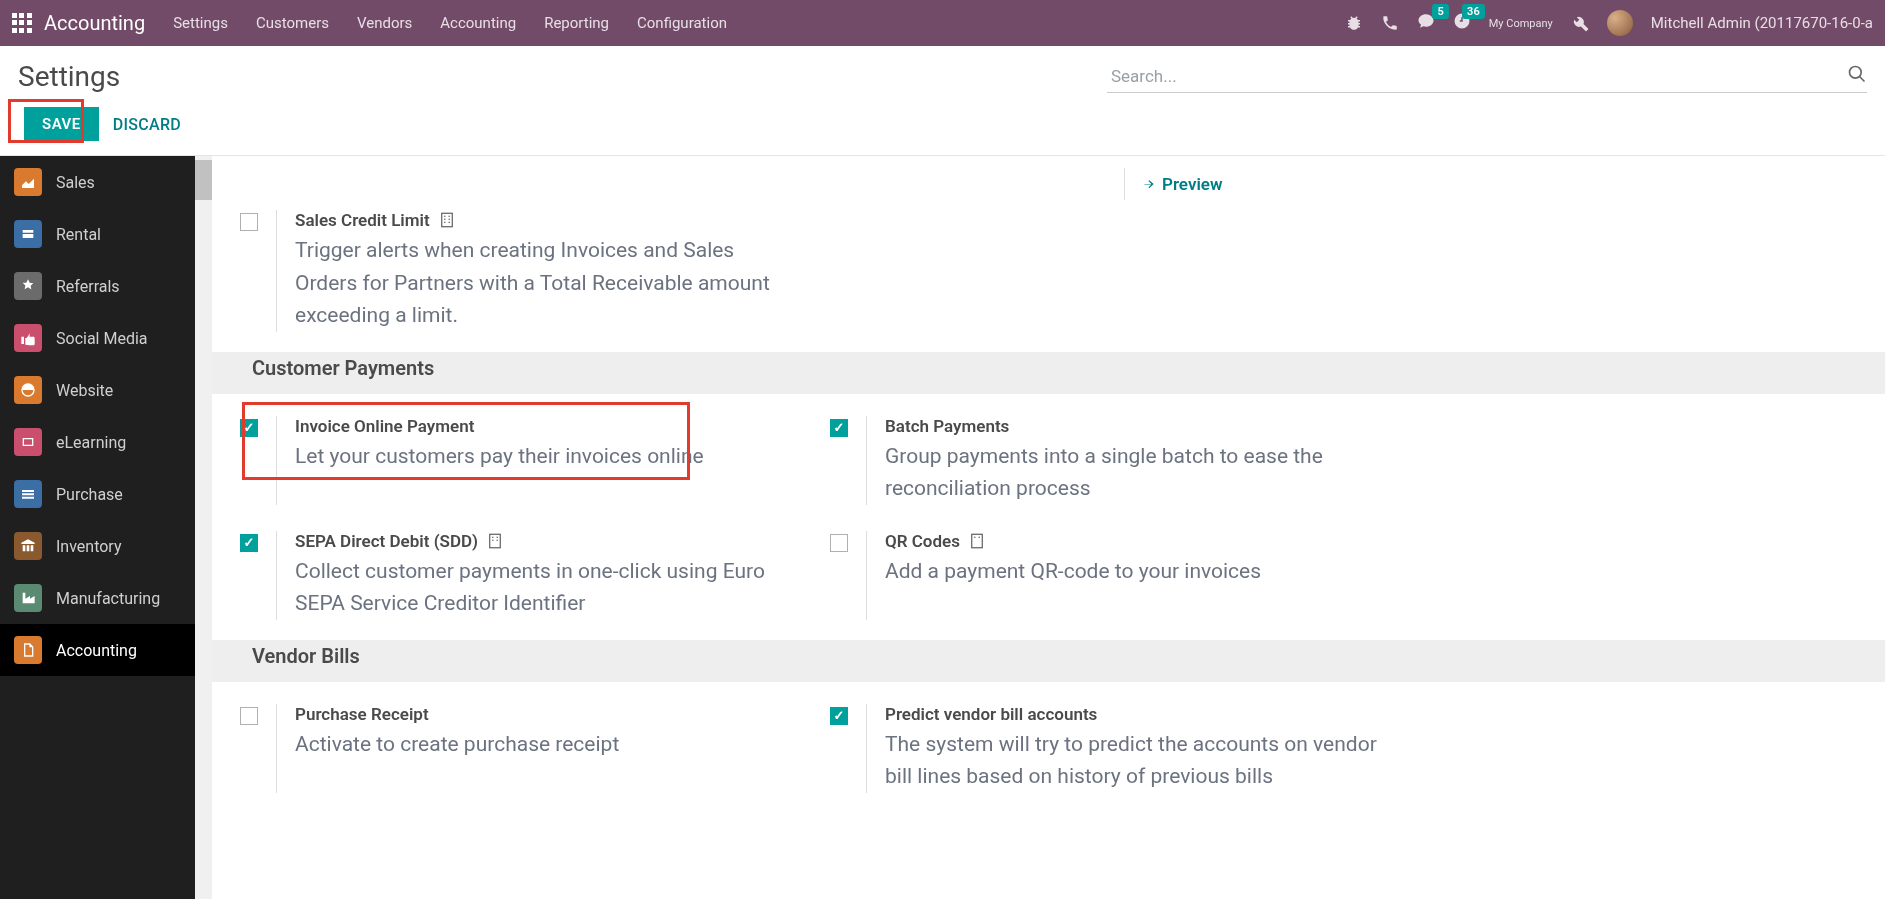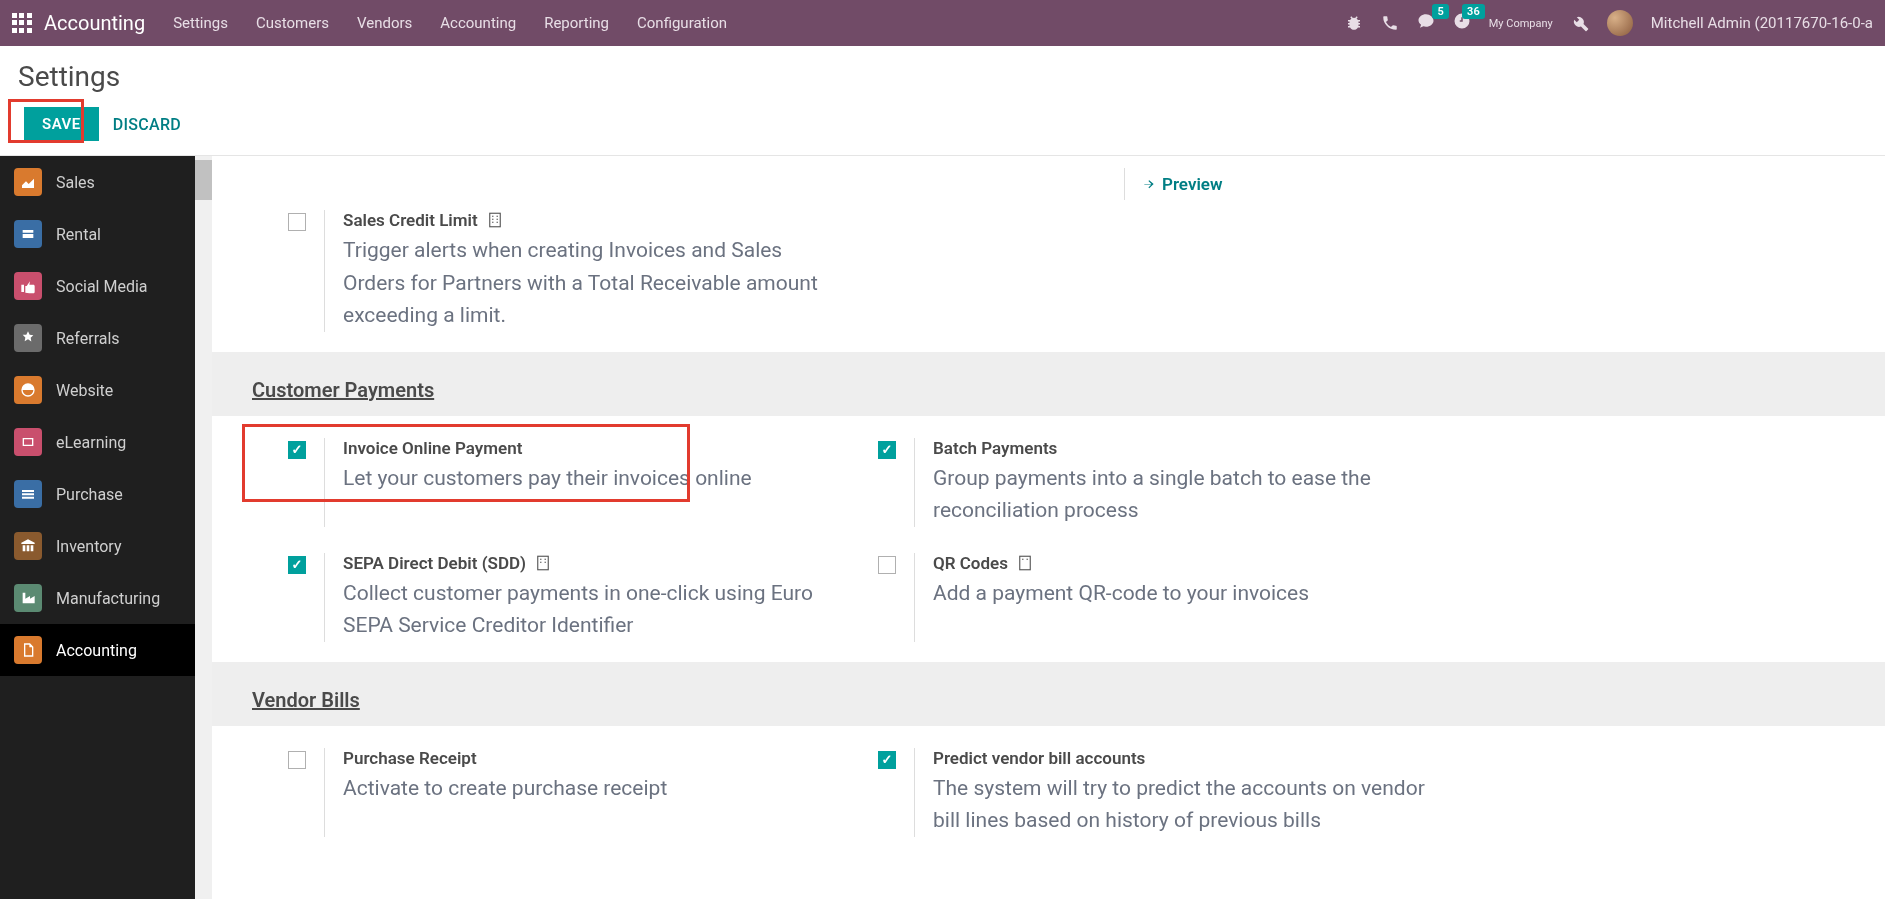--- a/index.html
+++ b/index.html
@@ -50,25 +50,25 @@
 .preview-link { margin-left: 930px; color: #017e84; font-weight: 600; font-size: 17px; display: flex; align-items: center; gap: 6px; cursor: pointer; }
 .chk { width: 18px; height: 18px; border: 1px solid #b0b0b0; background: #fff; flex-shrink: 0; margin-top: 3px; cursor: pointer; display:flex; align-items:center; justify-content:center; }
 .chk.checked { background: #00a09d; border-color: #00a09d; }
 .chk.checked::after { content: "✓"; color: #fff; font-size: 13px; font-weight: 700; }
 .divider-v { border-left: 1px solid #ddd; align-self: stretch; }
 .setting-body { }
 .setting-title { font-size: 17px; font-weight: 600; color: #4a4a4a; display: flex; align-items: center; gap: 8px; }
 .setting-desc { color: #6b7280; font-size: 21px; margin-top: 4px; line-height: 1.55; max-width: 480px; }
 .building-icon { width: 18px; height: 18px; }
 
-.section-header { background: #eeeeee; padding: 26px 0 14px 40px; font-size: 20px; font-weight: 600; color: #4a4a4a; margin: 20px 0 22px 0; text-decoration: underline; }
+.section-header { background: #eeeeee; padding: 4px 0 14px 40px; font-size: 20px; font-weight: 600; color: #4a4a4a; margin: 20px 0 22px 0; }
 
 .red-box { position: absolute; border: 3px solid #e23b2e; pointer-events: none; }
 
-.two-col { display: flex; padding-left: 76px; gap: 0; }
+.two-col { display: flex; padding-left: 28px; gap: 0; }
 .col { width: 590px; display: flex; gap: 18px; align-items: flex-start; }
 .col + .col { }
 
 </style>
 </head>
 <body>
 
 <div class="topnav">
   <div class="apps-icon">
     <span></span>
@@ -115,20 +115,27 @@
         <path d="M22.7 19.3l-6-6a7 7 0 0 0-9-9L11 7.7 7.7 11 4.3 7.7a7 7 0 0 0 9 9l6 6a1 1 0 0 0 1.4 0l2-2a1 1 0 0 0 0-1.4z"></path>
       </svg>
     <div class="avatar"></div>
     <div class="userlabel">Mitchell Admin (20117670-16-0-a</div>
   </div>
 </div>
 
 <div class="subheader" style="position:relative;">
   <div class="subheader-row">
     <div class="page-title">Settings</div>
+    <div class="search-wrap">
+      <input class="search-input" placeholder="Search..." style="">
+      <svg class="search-mag" viewBox="0 0 24 24" fill="none" stroke="#666" stroke-width="2">
+          <circle cx="10" cy="10" r="7"></circle>
+          <line x1="21" y1="21" x2="15" y2="15"></line>
+        </svg>
+    </div>
   </div>
   <div class="actions" style="position:relative;padding-left:6px;">
     <button class="save-btn">SAVE</button>
     <button class="discard-btn">DISCARD</button>
     <div class="red-box-save" style="left:-10px; top:-8px; width:76px; height:44px;"></div>
   </div>
 </div>
 
 <div class="main">
 
@@ -144,34 +151,34 @@
         </div>
         <div class="sidebar-item">
           <div class="sb-icon" style="background:#3a6ea5">
             <svg viewBox="0 0 24 24">
               <path d="M4 6h16v4H4zm0 6h16v6H4z"></path>
             </svg>
           </div>
           <span>Rental</span>
         </div>
         <div class="sidebar-item">
+          <div class="sb-icon" style="background:#6b6b6b">
+            <svg viewBox="0 0 24 24">
+              <path d="M12 2l2.5 5 5.5.8-4 4 1 5.5L12 14l-5 2.8 1-5.5-4-4L9.5 7z"></path>
+            </svg>
+          </div>
+          <span>Referrals</span>
+        </div>
+        <div class="sidebar-item">
           <div class="sb-icon" style="background:#c94f6d">
             <svg viewBox="0 0 24 24">
               <path d="M2 21h4V10H2zm20-9c0-1-1-2-2-2h-6l1-5-5 7H8v10l6 1h6c1 0 2-1 2-2z"></path>
             </svg>
           </div>
           <span>Social Media</span>
-        </div>
-        <div class="sidebar-item">
-          <div class="sb-icon" style="background:#6b6b6b">
-            <svg viewBox="0 0 24 24">
-              <path d="M12 2l2.5 5 5.5.8-4 4 1 5.5L12 14l-5 2.8 1-5.5-4-4L9.5 7z"></path>
-            </svg>
-          </div>
-          <span>Referrals</span>
         </div>
         <div class="sidebar-item">
           <div class="sb-icon" style="background:#d97a2e">
             <svg viewBox="0 0 24 24">
               <path d="M12 2a10 10 0 1 0 10 10A10 10 0 0 0 12 2zm0 18a8 8 0 0 1-8-8h16a8 8 0 0 1-8 8z"></path>
             </svg>
           </div>
           <span>Website</span>
         </div>
         <div class="sidebar-item">

